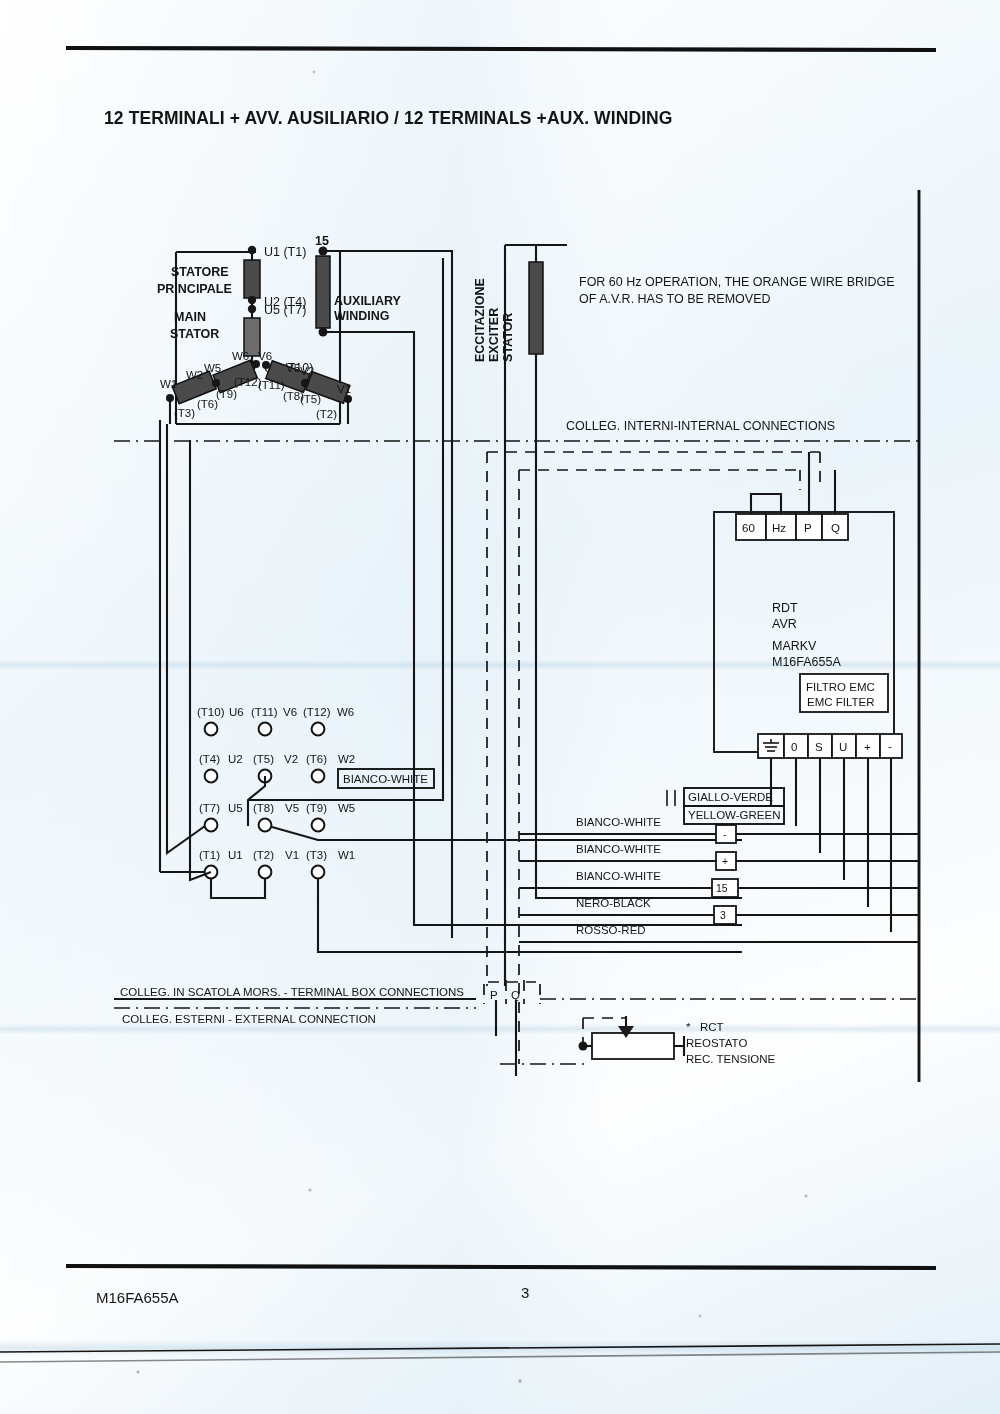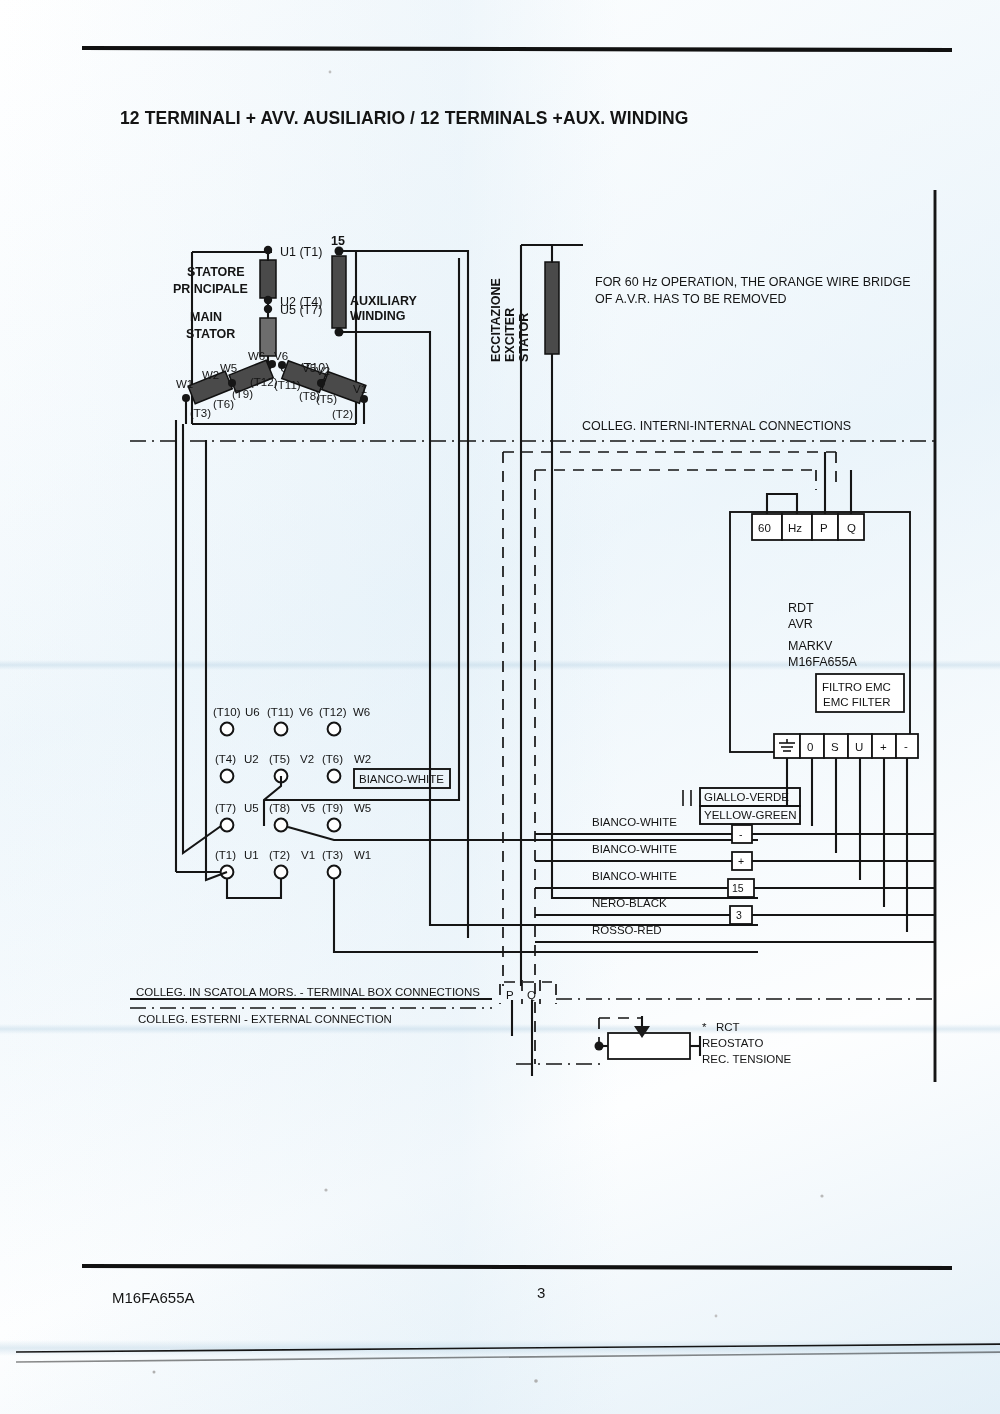--- a/index.html
+++ b/index.html
@@ -9,21 +9,21 @@
     background:
       radial-gradient(ellipse at 18% 12%, #ffffff 0%, #fbfdfe 28%, #eef6fb 60%, #e6f1f8 100%);
   }
   
   .tint{position:absolute;inset:0;pointer-events:none;}
   .tint.a{background:linear-gradient(160deg,rgba(255,255,255,.95) 0%,rgba(232,243,250,.55) 42%,rgba(255,255,255,.9) 75%,rgba(224,238,247,.6) 100%);}
   .tint.b{background:linear-gradient(90deg,rgba(255,255,255,0) 0%,rgba(210,230,243,.30) 46%,rgba(255,255,255,0) 62%);}
   .fold{position:absolute;left:0;right:0;height:10px;
         background:linear-gradient(180deg,rgba(255,255,255,0),rgba(176,205,224,.38),rgba(255,255,255,0));
         pointer-events:none;}
-  .svgwrap{position:absolute;inset:0;padding-left:16px;}
+  .svgwrap{position:absolute;inset:0;}
   svg{display:block;}
   .tx{font-family:"Liberation Sans",sans-serif;fill:#141414;}
   .lbl{font-size:12.5px;}
   .lblS{font-size:11.5px;}
   .lblXS{font-size:10.5px;}
   .bold{font-weight:bold;}
   .title{font-size:17.5px;font-weight:bold;letter-spacing:.1px;}
   .foot{font-size:15px;}
   .ln{stroke:#151515;fill:none;}
   .thin{stroke-width:1.6;}

